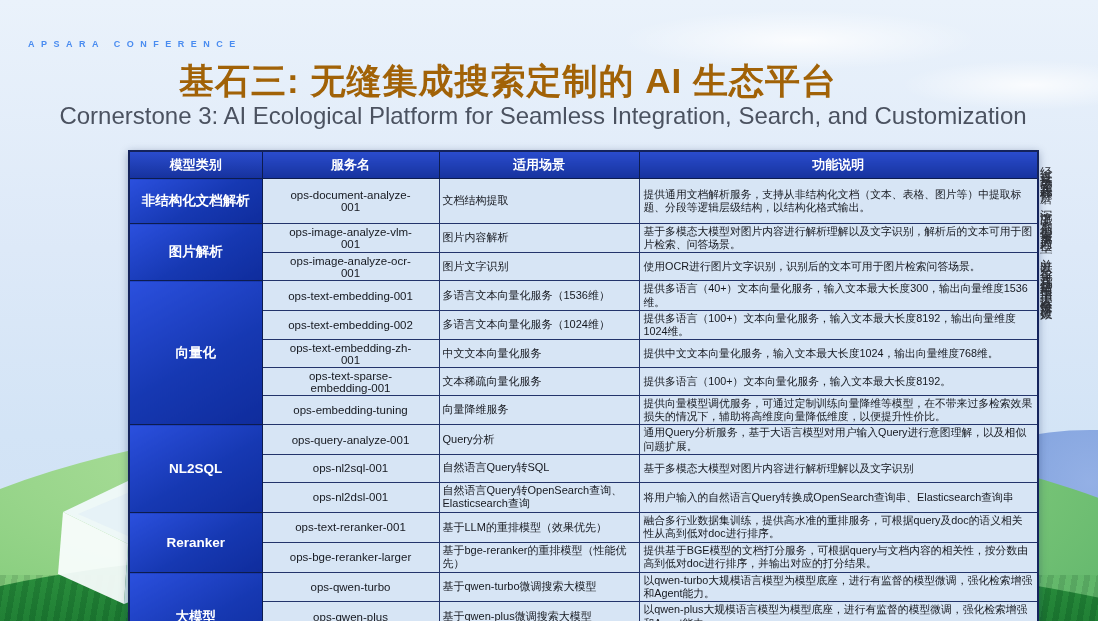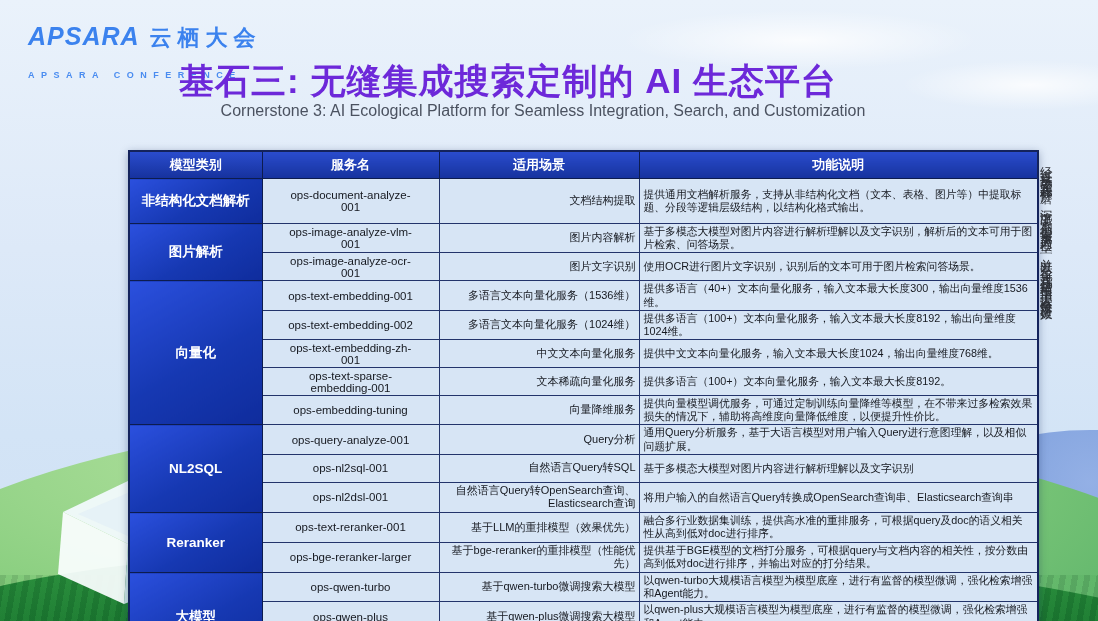--- a/index.html
+++ b/index.html
@@ -36,25 +36,25 @@
   .cube-wrap{position:absolute;left:38px;top:462px;}
   
   .logo{position:absolute;left:28px;top:22px;color:#3b82ee;}
   .logo-row{display:flex;align-items:baseline;gap:10px;}
   .logo-mark{font-size:25px;font-weight:900;font-style:italic;letter-spacing:1px;}
   .logo-cn{font-size:22px;font-weight:700;letter-spacing:6px;}
   .logo-sub{font-size:9px;font-weight:700;letter-spacing:6.5px;margin-top:17px;color:#4a8cf0;}
   
   .page-title{
     position:absolute;left:0;top:58px;width:1016px;text-align:center;
-    font-size:35px;font-weight:900;color:#6d28d9;letter-spacing:1px;
+    font-size:35px;font-weight:900;color:#a16207;letter-spacing:1px;
   }
   .page-subtitle{
     position:absolute;left:0;top:102px;width:1086px;text-align:center;
-    font-size:16px;font-weight:500;color:#4b5260;
+    font-size:24px;font-weight:500;color:#4b5260;
   }
   
   .tbl{
     position:absolute;left:128px;top:150px;width:909px;
     border-collapse:collapse;table-layout:fixed;
     border:2px solid #14235c;background:#d7e5f5;
     box-shadow:0 2px 8px rgba(20,40,90,.35);
   }
   .tbl col.c1{width:133px;} .tbl col.c2{width:177px;}
   .tbl col.c3{width:200px;} .tbl col.c4{width:399px;}
@@ -67,21 +67,21 @@
   .tbl td.cat{
     background:linear-gradient(150deg,#2b50de 0%,#1638b2 55%,#0f2c9c 100%);
     color:#fff;font-size:13.5px;font-weight:700;text-align:center;
     border:1px solid #0d1c4e;padding:13px 2px;
   }
   .tbl td.svc{
     background:#d7e5f5;font-size:11.5px;color:#15181f;text-align:center;
     height:25px;padding:1px 20px;
   }
   .tbl td.scene{
-    background:#d7e5f5;font-size:11px;color:#15181f;text-align:right;
+    background:#d7e5f5;font-size:11px;color:#15181f;text-align:left;
     padding:1px 3px;line-height:1.25;
   }
   .tbl td.desc{
     background:#d7e5f5;font-size:10.8px;color:#15181f;text-align:left;
     padding:1px 4px;line-height:1.22;
   }
   
   .side-note{
     position:absolute;left:1038px;top:156px;height:442px;
     writing-mode:vertical-rl;
@@ -102,24 +102,20 @@
 <div class="cube-wrap">
   <svg width="170" height="150" viewBox="0 0 170 150">
     <polygon points="25,50 92,18 158,52 90,82" fill="#f2fafd" opacity="0.95"></polygon>
     <polygon points="25,50 90,82 86,142 20,112" fill="#fbfeff" opacity="0.93"></polygon>
     <polygon points="90,82 158,52 154,116 86,142" fill="#d9ecf1" opacity="0.93"></polygon>
     <polygon points="40,52 92,30 144,54 90,74" fill="#e4f1f6" opacity="0.9"></polygon>
   </svg>
 </div>
 
 <div class="logo">
-  <div class="logo-row">
-    <span class="logo-mark">APSARA</span>
-    <span class="logo-cn">云栖大会</span>
-  </div>
   <div class="logo-sub">APSARA  CONFERENCE</div>
 </div>
 
 <div class="page-title">基石三: 无缝集成搜索定制的 AI 生态平台</div>
 <div class="page-subtitle">Cornerstone 3: AI Ecological Platform for Seamless Integration, Search, and Customization</div>
 
 <table class="tbl">
   <colgroup>
       <col class="c1">
       <col class="c2">

